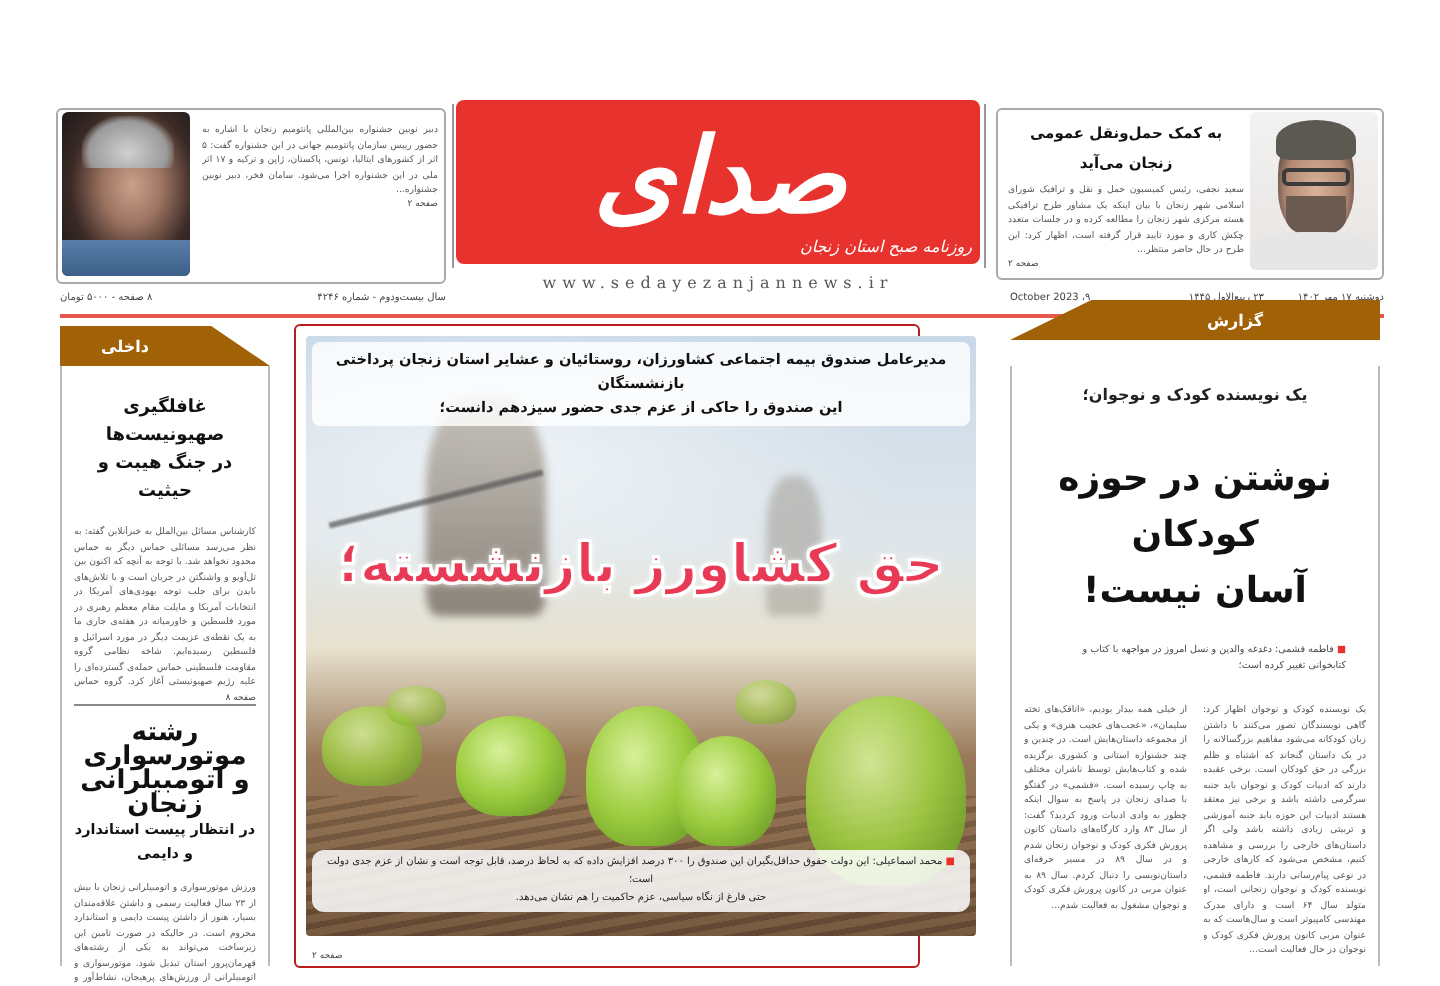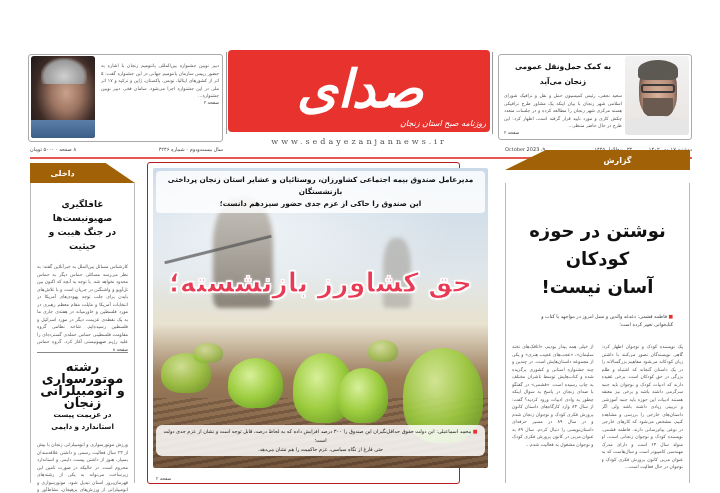--- a/index.html
+++ b/index.html
@@ -192,21 +192,21 @@
 <div class="abs left-col col-frame rtl">
   <div style="padding:14px 6px 0 6px;">
     <div class="art-title">غافلگیری صهیونیست‌ها</div>
     <div class="art-title">در جنگ هیبت و حیثیت</div>
     <div class="art-body" style="margin-top:10px;height:82px;overflow:hidden;">کارشناس مسائل بین‌الملل به خبرآنلاین گفته: به نظر می‌رسد مسائلی حماس دیگر به حماس محدود نخواهد شد. با توجه به آنچه که اکنون بین تل‌آویو و واشنگتن در جریان است و با تلاش‌های بایدن برای جلب توجه یهودی‌های آمریکا در انتخابات آمریکا و مایلت مقام معظم رهبری در مورد فلسطین و خاورمیانه در هفته‌ی جاری ما به یک نقطه‌ی عزیمت دیگر در مورد اسرائیل و فلسطین رسیده‌ایم. شاخه نظامی گروه مقاومت فلسطینی حماس حمله‌ی گسترده‌ای را علیه رژیم صهیونیستی آغاز کرد. گروه حماس عملیات «طوفان الاقصی» را اعلام کرد و گزارش‌ها حاکی از آن است که بیش از ۲۵۰۰ راکت به سمت شهرهای مرکزی...</div>
     <div class="page-ref" style="margin-top:2px;">صفحه ۸</div>
   </div>
   <div class="sep" style="margin:0 6px;"></div>
   <div style="padding:8px 6px 0 6px;">
     <div class="art-title" style="font-size:13px;line-height:12px;">رشته موتورسواری و اتومبیلرانی زنجان</div>
-    <div class="art-title" style="font-size:7.2px;line-height:12px;">در عزیمت پیست استاندارد و دایمی</div>
+    <div class="art-title" style="font-size:7.2px;line-height:12px;">در انتظار پیست استاندارد و دایمی</div>
     <div class="art-body" style="margin-top:8px;height:98px;overflow:hidden;">ورزش موتورسواری و اتومبیلرانی زنجان با بیش از ۲۳ سال فعالیت رسمی و داشتن علاقه‌مندان بسیار، هنوز از داشتن پیست دایمی و استاندارد محروم است. در حالیکه در صورت تامین این زیرساخت می‌تواند به یکی از رشته‌های قهرمان‌پرور استان تبدیل شود. موتورسواری و اتومبیلرانی از ورزش‌های پرهیجان، نشاط‌آور و پرطرفدار جامعه به خصوص در میان قشر جوان است که مسابقات آن نیز معمولا با حضور شرکت‌کنندگان و تماشاگران زیادی برگزار می‌شود. در این ورزش که انواع مختلفی بر اساس مهارت ورزشکاران دارد، مسابقه‌دهندگان در مسیری از قبل تعیین شده با سرعت‌های بالا به تمرین و رقابت می‌پردازند...</div>
 
   </div>
 </div>
 
 <div class="abs feature">
   <div class="feature-photo">
     <div class="sky-haze"></div>
     <div class="farmer"></div>
     <div class="farmer2"></div>
@@ -229,20 +229,21 @@
   </div>
   <div class="feature-quote rtl">
     <div><span class="bullet">■ </span><span>محمد اسماعیلی: این دولت حقوق حداقل‌بگیران این صندوق را ۳۰۰ درصد افزایش داده که به لحاظ درصد، قابل توجه است و نشان از عزم جدی دولت است؛</span></div>
     <div>حتی فارغ از نگاه سیاسی، عزم حاکمیت را هم نشان می‌دهد.</div>
   </div>
   <div class="feature-page">صفحه ۲</div>
 </div>
 
 <div class="abs right-col col-frame rtl">
   <div style="padding:10px 6px 0 6px;">
+    <div class="r-kicker">یک نویسنده کودک و نوجوان؛</div>
     <div style="margin-top:24px;">
       <div class="r-headline">نوشتن در حوزه کودکان</div>
       <div class="r-headline">آسان نیست!</div>
     </div>
     <div class="r-lead" style="margin-top:12px;padding:0 10px;">
       <span class="bullet">■ </span><span>فاطمه قشمی: دغدغه والدین و نسل امروز در مواجهه با کتاب و کتابخوانی تغییر کرده است؛</span>
     </div>
     <div class="r-cols" style="margin-top:14px;">
       <div class="art-body" style="height:152px;overflow:hidden;">یک نویسنده کودک و نوجوان اظهار کرد: گاهی نویسندگان تصور می‌کنند با داشتن زبان کودکانه می‌شود مفاهیم بزرگسالانه را در یک داستان گنجاند که اشتباه و ظلم بزرگی در حق کودکان است. برخی عقیده دارند که ادبیات کودک و نوجوان باید جنبه سرگرمی داشته باشد و برخی نیز معتقد هستند ادبیات این حوزه باید جنبه آموزشی و تربیتی زیادی داشته باشد ولی اگر داستان‌های خارجی را بررسی و مشاهده کنیم، مشخص می‌شود که کارهای خارجی در نوعی پیام‌رسانی دارند. فاطمه قشمی، نویسنده کودک و نوجوان زنجانی است، او متولد سال ۶۴ است و دارای مدرک مهندسی کامپیوتر است و سال‌هاست که به عنوان مربی کانون پرورش فکری کودک و نوجوان در حال فعالیت است...</div>
       <div class="art-body" style="height:152px;overflow:hidden;">از خیلی همه بیدار بودیم، «اتاقک‌های تخته سلیمان»، «عجب‌های عجیب هنری» و یکی از مجموعه داستان‌هایش است. در چندین و چند جشنواره استانی و کشوری برگزیده شده و کتاب‌هایش توسط ناشران مختلف به چاپ رسیده است. «قشمی» در گفتگو با صدای زنجان در پاسخ به سوال اینکه چطور به وادی ادبیات ورود کردید؟ گفت: از سال ۸۳ وارد کارگاه‌های داستان کانون پرورش فکری کودک و نوجوان زنجان شدم و در سال ۸۹ در مسیر حرفه‌ای داستان‌نویسی را دنبال کردم. سال ۸۹ به عنوان مربی در کانون پرورش فکری کودک و نوجوان مشغول به فعالیت شدم...</div>

